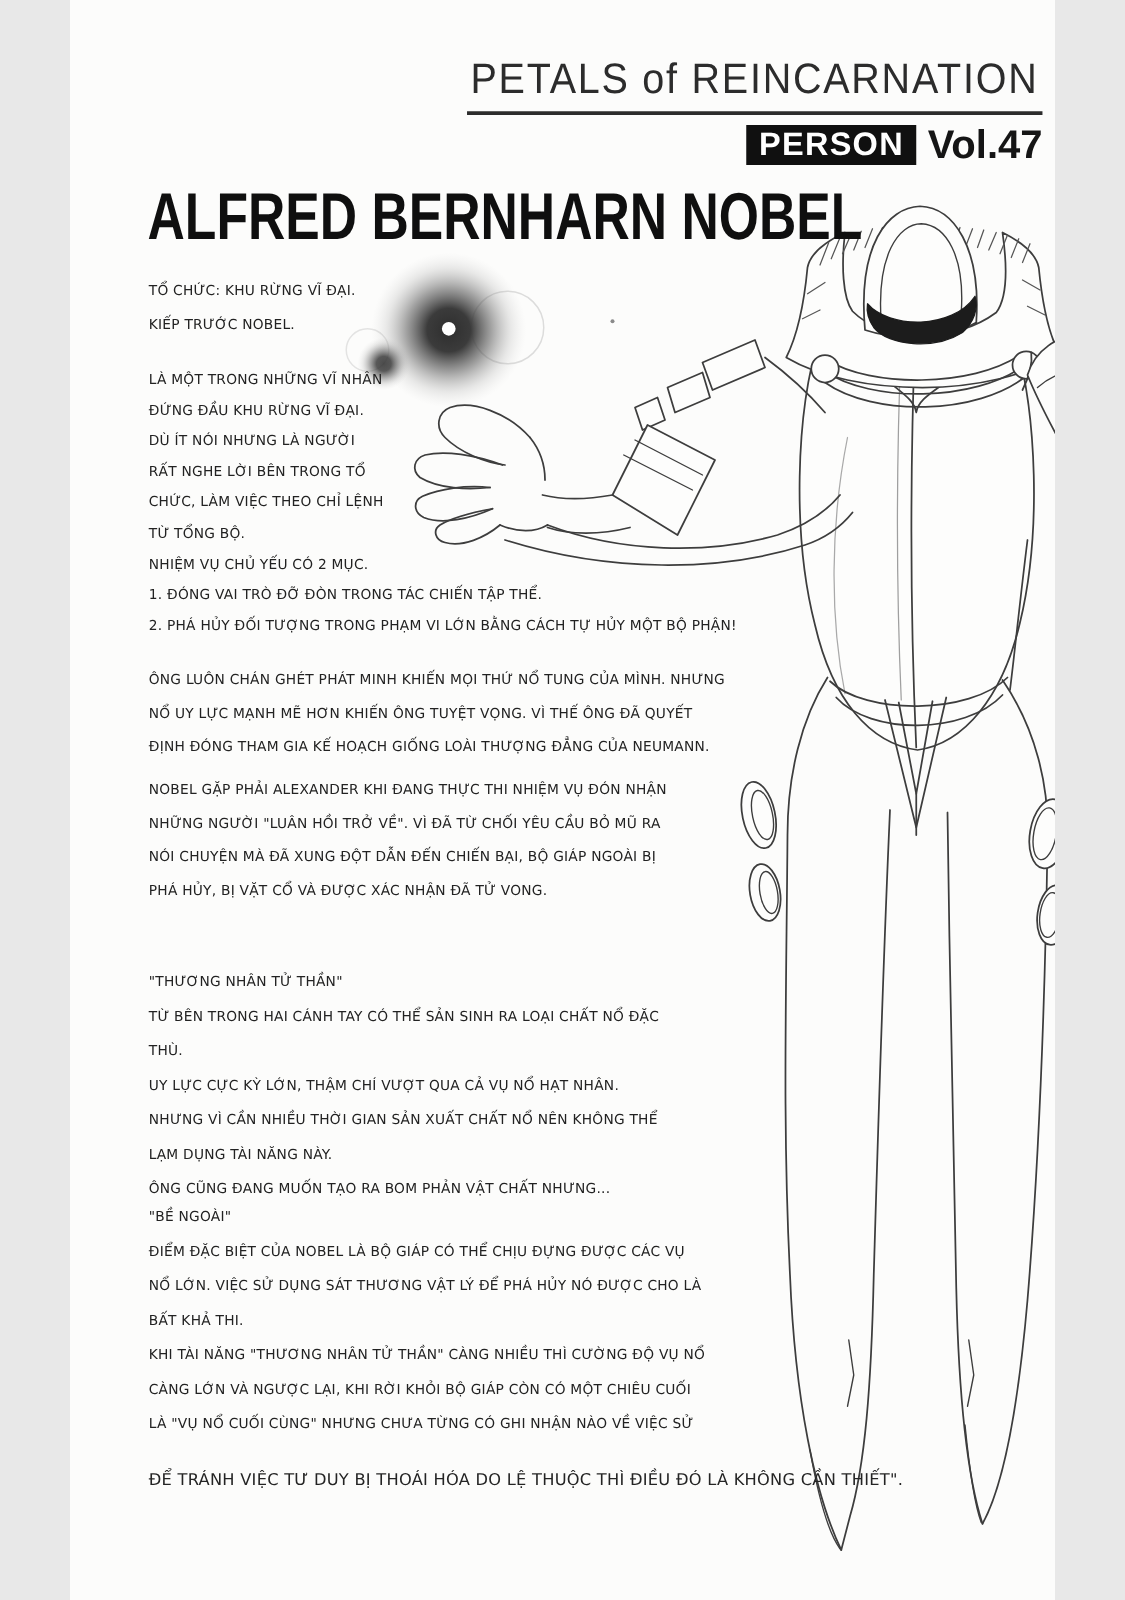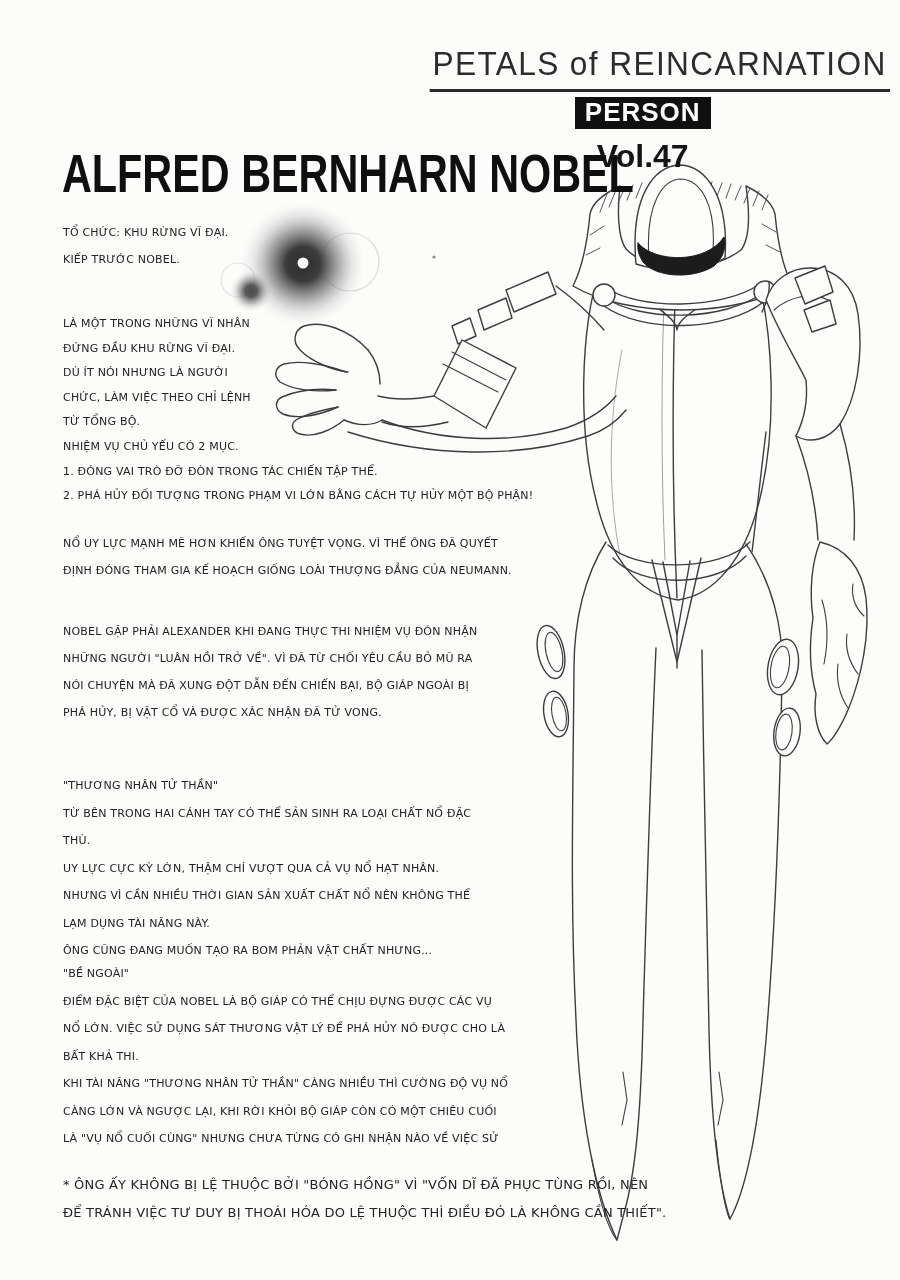--- a/index.html
+++ b/index.html
@@ -1,46 +1,46 @@
 <!DOCTYPE html>
 <html><head>
 <meta charset="utf-8">
 <style>
   html,body{margin:0;padding:0;background:#e8e8e8;}
   .page{
-    position:relative;width:900px;height:1280px;margin:0 auto;
+    position:relative;width:788px;height:1280px;margin:0 auto;
     background:#fcfcfb;overflow:hidden;
     font-family:"DejaVu Sans",sans-serif;color:#1d1d1d;
   }
   
   .hdr{position:absolute;top:44px;right:10px;text-align:right;z-index:3;}
   .series{
     display:inline-block;font-family:"Liberation Sans",sans-serif;font-weight:400;
     font-size:34px;letter-spacing:1.5px;color:#2c2c2c;
     border-bottom:3px solid #2c2c2c;padding:0 3px 6px 3px;
     transform:scaleX(.93);transform-origin:right center;white-space:nowrap;
   }
   .badges{margin-top:5px;display:flex;justify-content:flex-end;align-items:center;gap:9px;
-    font-family:"Liberation Sans",sans-serif;flex-direction:column;}
+    font-family:"Liberation Sans",sans-serif;}
   .person{background:#101010;color:#fff;font-weight:700;font-size:26px;
     padding:2px 10px 4px 10px;letter-spacing:1px;line-height:1;}
   .vol{font-weight:700;font-size:32px;color:#151515;}
   
   .name{
     position:absolute;left:62px;top:143px;z-index:3;
     font-family:"Liberation Sans",sans-serif;font-weight:700;font-size:53px;
     color:#0f0f0f;letter-spacing:0px;white-space:nowrap;
     transform:scaleX(.78);transform-origin:left center;
   }
   
   .para{
     position:absolute;left:63px;z-index:2;white-space:nowrap;
     font-size:11px;letter-spacing:.2px;line-height:27px;color:#222;
   }
-  .para.dense{line-height:24.6px;margin-top:20px;}
+  .para.dense{line-height:24.6px;}
   .para.wide{line-height:27.5px;}
   .para.footnote{font-size:13px;line-height:28px;color:#242424;}
   
   .fig{position:absolute;left:0;top:0;z-index:1;}
   .fig path,.fig ellipse,.fig circle{vector-effect:non-scaling-stroke;}
 </style>
 </head>
 <body>
 
 <div class="page">
@@ -203,28 +203,30 @@
 
   <div class="para" style="top:219px">
       <div>TỔ CHỨC: KHU RỪNG VĨ ĐẠI.</div>
       <div>KIẾP TRƯỚC NOBEL.</div>
     </div>
 
   <div class="para dense" style="top:292px">
       <div>LÀ MỘT TRONG NHỮNG VĨ NHÂN</div>
       <div>ĐỨNG ĐẦU KHU RỪNG VĨ ĐẠI.</div>
       <div>DÙ ÍT NÓI NHƯNG LÀ NGƯỜI</div>
+      <div>RẤT NGHE LỜI BÊN TRONG TỔ</div>
       <div>CHỨC, LÀM VIỆC THEO CHỈ LỆNH</div>
       <div>TỪ TỔNG BỘ.</div>
       <div>NHIỆM VỤ CHỦ YẾU CÓ 2 MỤC.</div>
       <div>1. ĐÓNG VAI TRÒ ĐỠ ĐÒN TRONG TÁC CHIẾN TẬP THỂ.</div>
       <div>2. PHÁ HỦY ĐỐI TƯỢNG TRONG PHẠM VI LỚN BẰNG CÁCH TỰ HỦY MỘT BỘ PHẬN!</div>
     </div>
 
   <div class="para" style="top:530px">
+      <div>ÔNG LUÔN CHÁN GHÉT PHÁT MINH KHIẾN MỌI THỨ NỔ TUNG CỦA MÌNH. NHƯNG</div>
       <div>NỔ UY LỰC MẠNH MẼ HƠN KHIẾN ÔNG TUYỆT VỌNG. VÌ THẾ ÔNG ĐÃ QUYẾT</div>
       <div>ĐỊNH ĐÓNG THAM GIA KẾ HOẠCH GIỐNG LOÀI THƯỢNG ĐẲNG CỦA NEUMANN.</div>
     </div>
 
   <div class="para" style="top:618px">
       <div>NOBEL GẶP PHẢI ALEXANDER KHI ĐANG THỰC THI NHIỆM VỤ ĐÓN NHẬN</div>
       <div>NHỮNG NGƯỜI "LUÂN HỒI TRỞ VỀ". VÌ ĐÃ TỪ CHỐI YÊU CẦU BỎ MŨ RA</div>
       <div>NÓI CHUYỆN MÀ ĐÃ XUNG ĐỘT DẪN ĐẾN CHIẾN BẠI, BỘ GIÁP NGOÀI BỊ</div>
       <div>PHÁ HỦY, BỊ VẶT CỔ VÀ ĐƯỢC XÁC NHẬN ĐÃ TỬ VONG.</div>
     </div>
@@ -243,17 +245,16 @@
       <div>"BỀ NGOÀI"</div>
       <div>ĐIỂM ĐẶC BIỆT CỦA NOBEL LÀ BỘ GIÁP CÓ THỂ CHỊU ĐỰNG ĐƯỢC CÁC VỤ</div>
       <div>NỔ LỚN. VIỆC SỬ DỤNG SÁT THƯƠNG VẬT LÝ ĐỂ PHÁ HỦY NÓ ĐƯỢC CHO LÀ</div>
       <div>BẤT KHẢ THI.</div>
       <div>KHI TÀI NĂNG "THƯƠNG NHÂN TỬ THẦN" CÀNG NHIỀU THÌ CƯỜNG ĐỘ VỤ NỔ</div>
       <div>CÀNG LỚN VÀ NGƯỢC LẠI, KHI RỜI KHỎI BỘ GIÁP CÒN CÓ MỘT CHIÊU CUỐI</div>
       <div>LÀ "VỤ NỔ CUỐI CÙNG" NHƯNG CHƯA TỪNG CÓ GHI NHẬN NÀO VỀ VIỆC SỬ</div>
     </div>
 
   <div class="para footnote" style="top:1171px">
-      <div>* ÔNG ẤY KHÔNG BỊ LỆ THUỘC BỞI "BÓNG HỒNG" VÌ "VỐN DĨ ĐÃ PHỤC TÙNG RỒI, NÊN</div>
       <div>ĐỂ TRÁNH VIỆC TƯ DUY BỊ THOÁI HÓA DO LỆ THUỘC THÌ ĐIỀU ĐÓ LÀ KHÔNG CẦN THIẾT".</div>
     </div>
 
 </div>
 
 </body></html>

